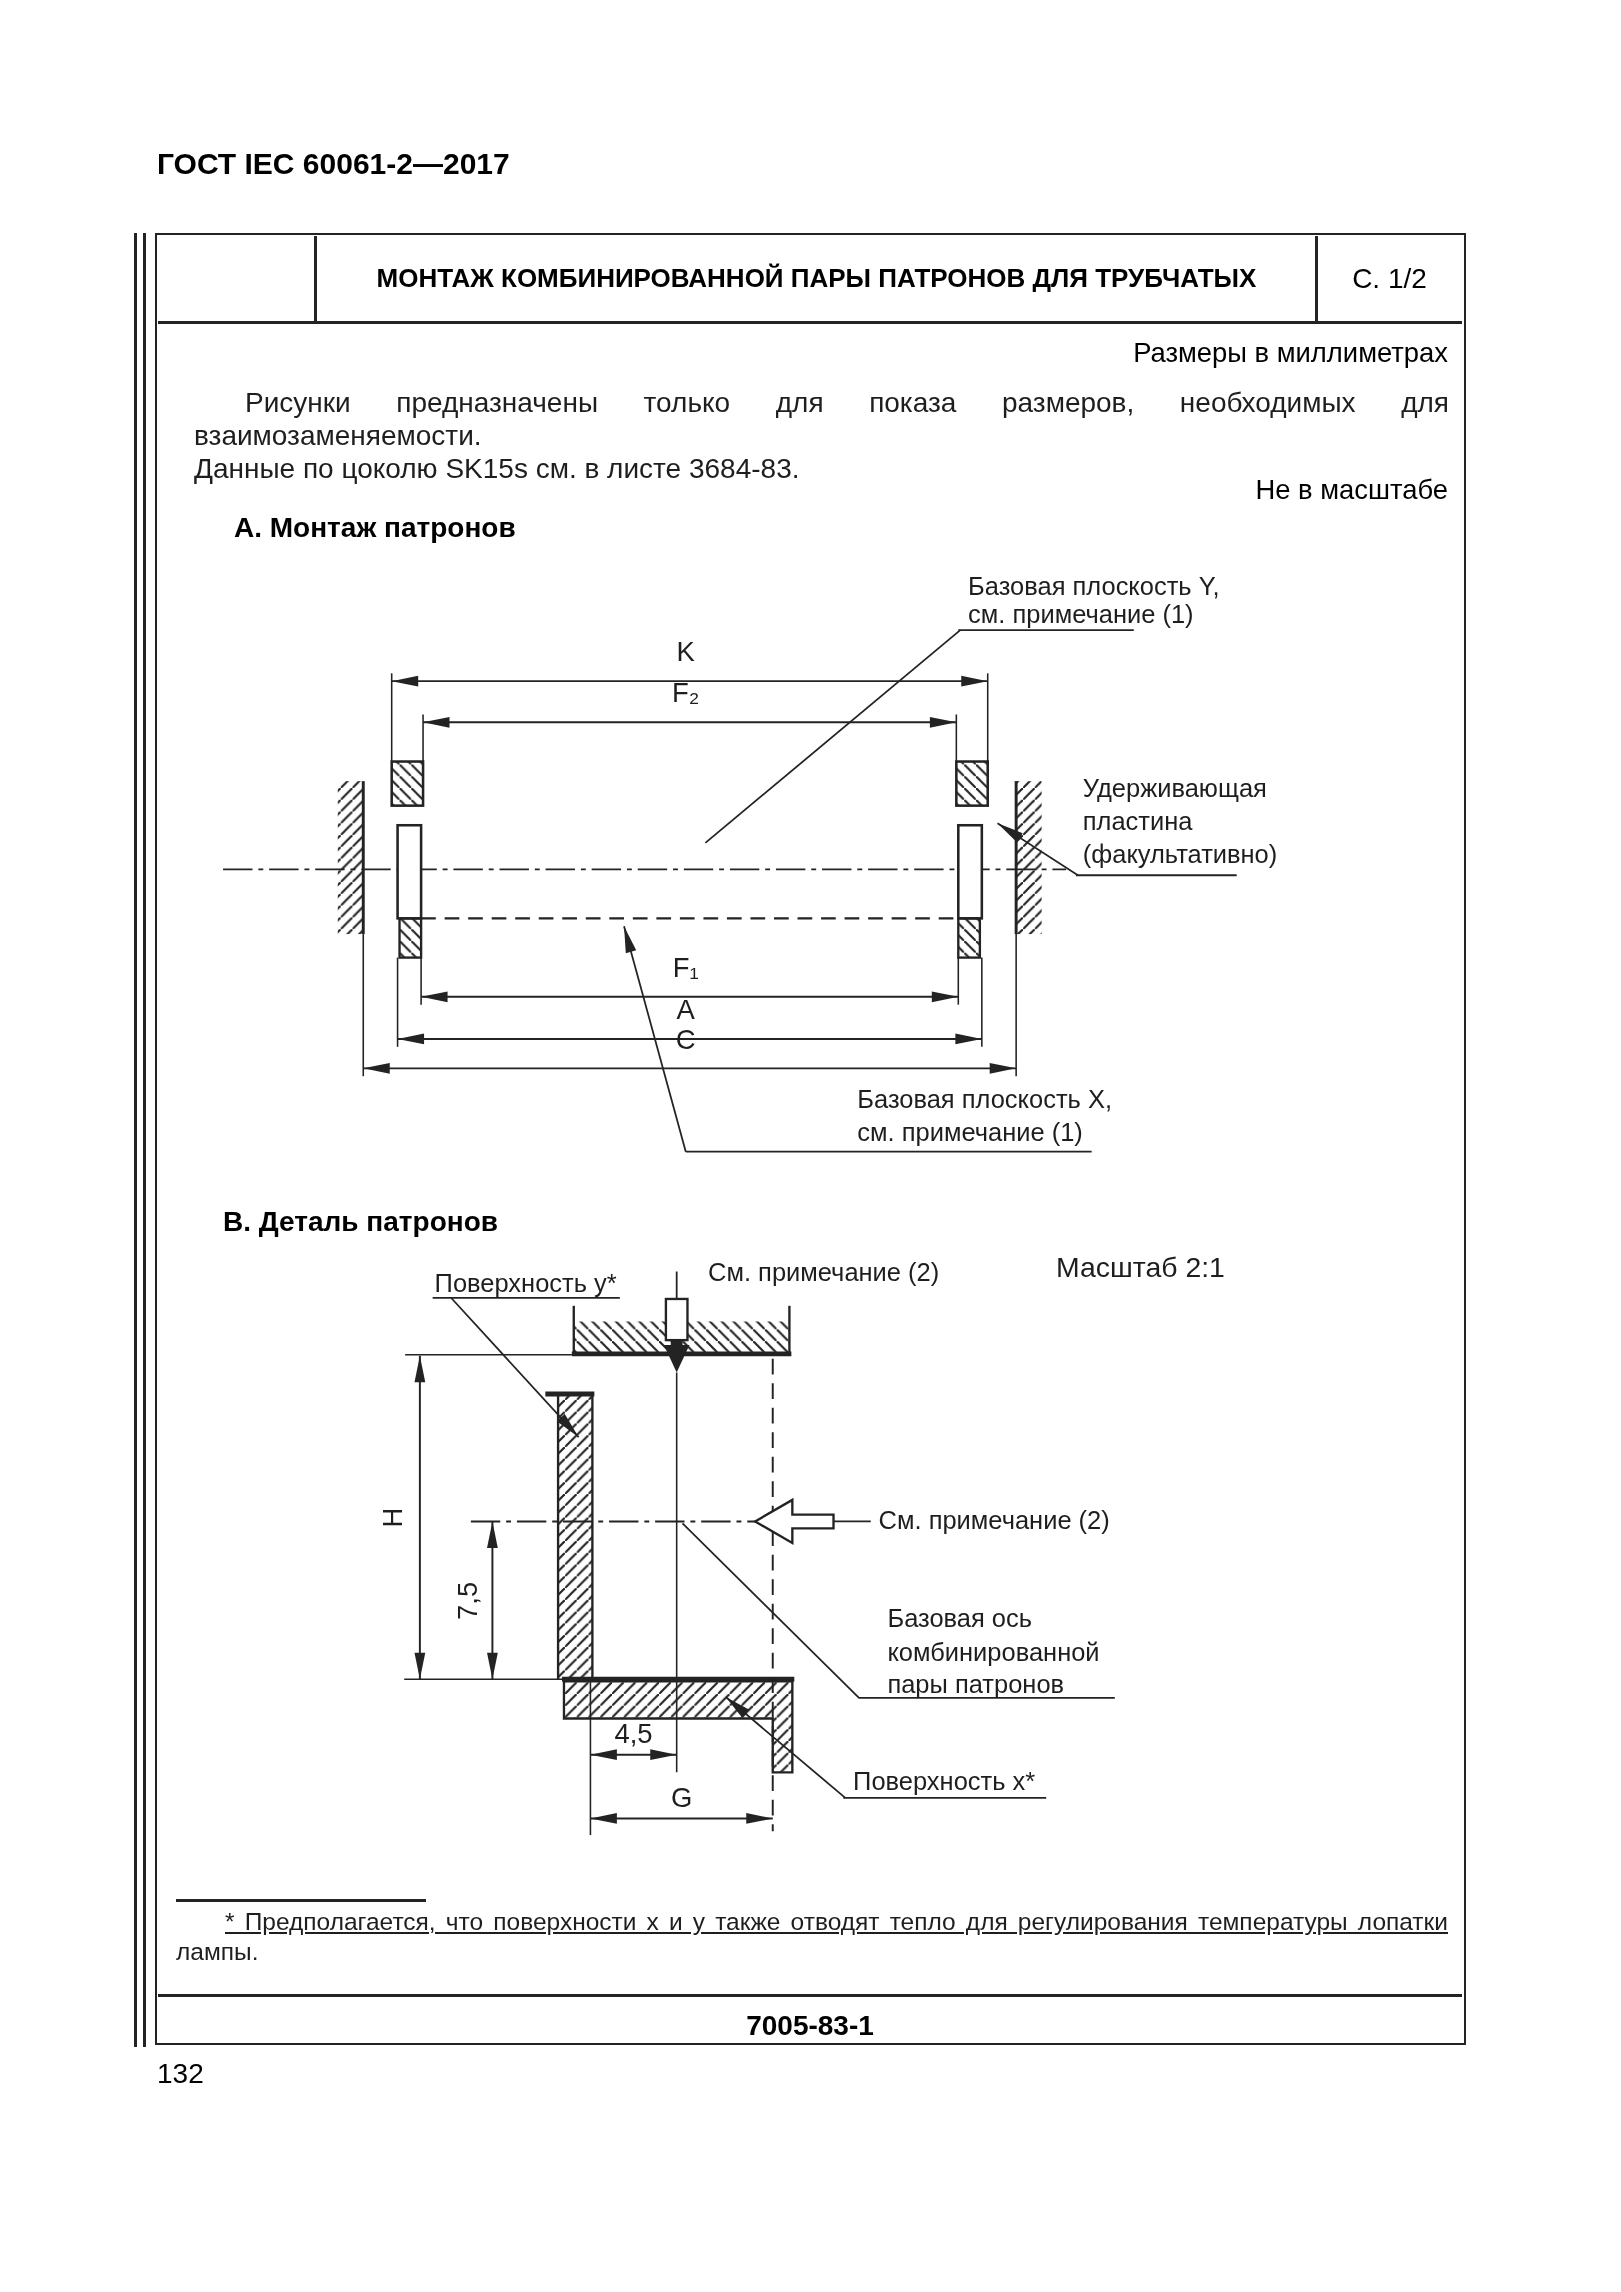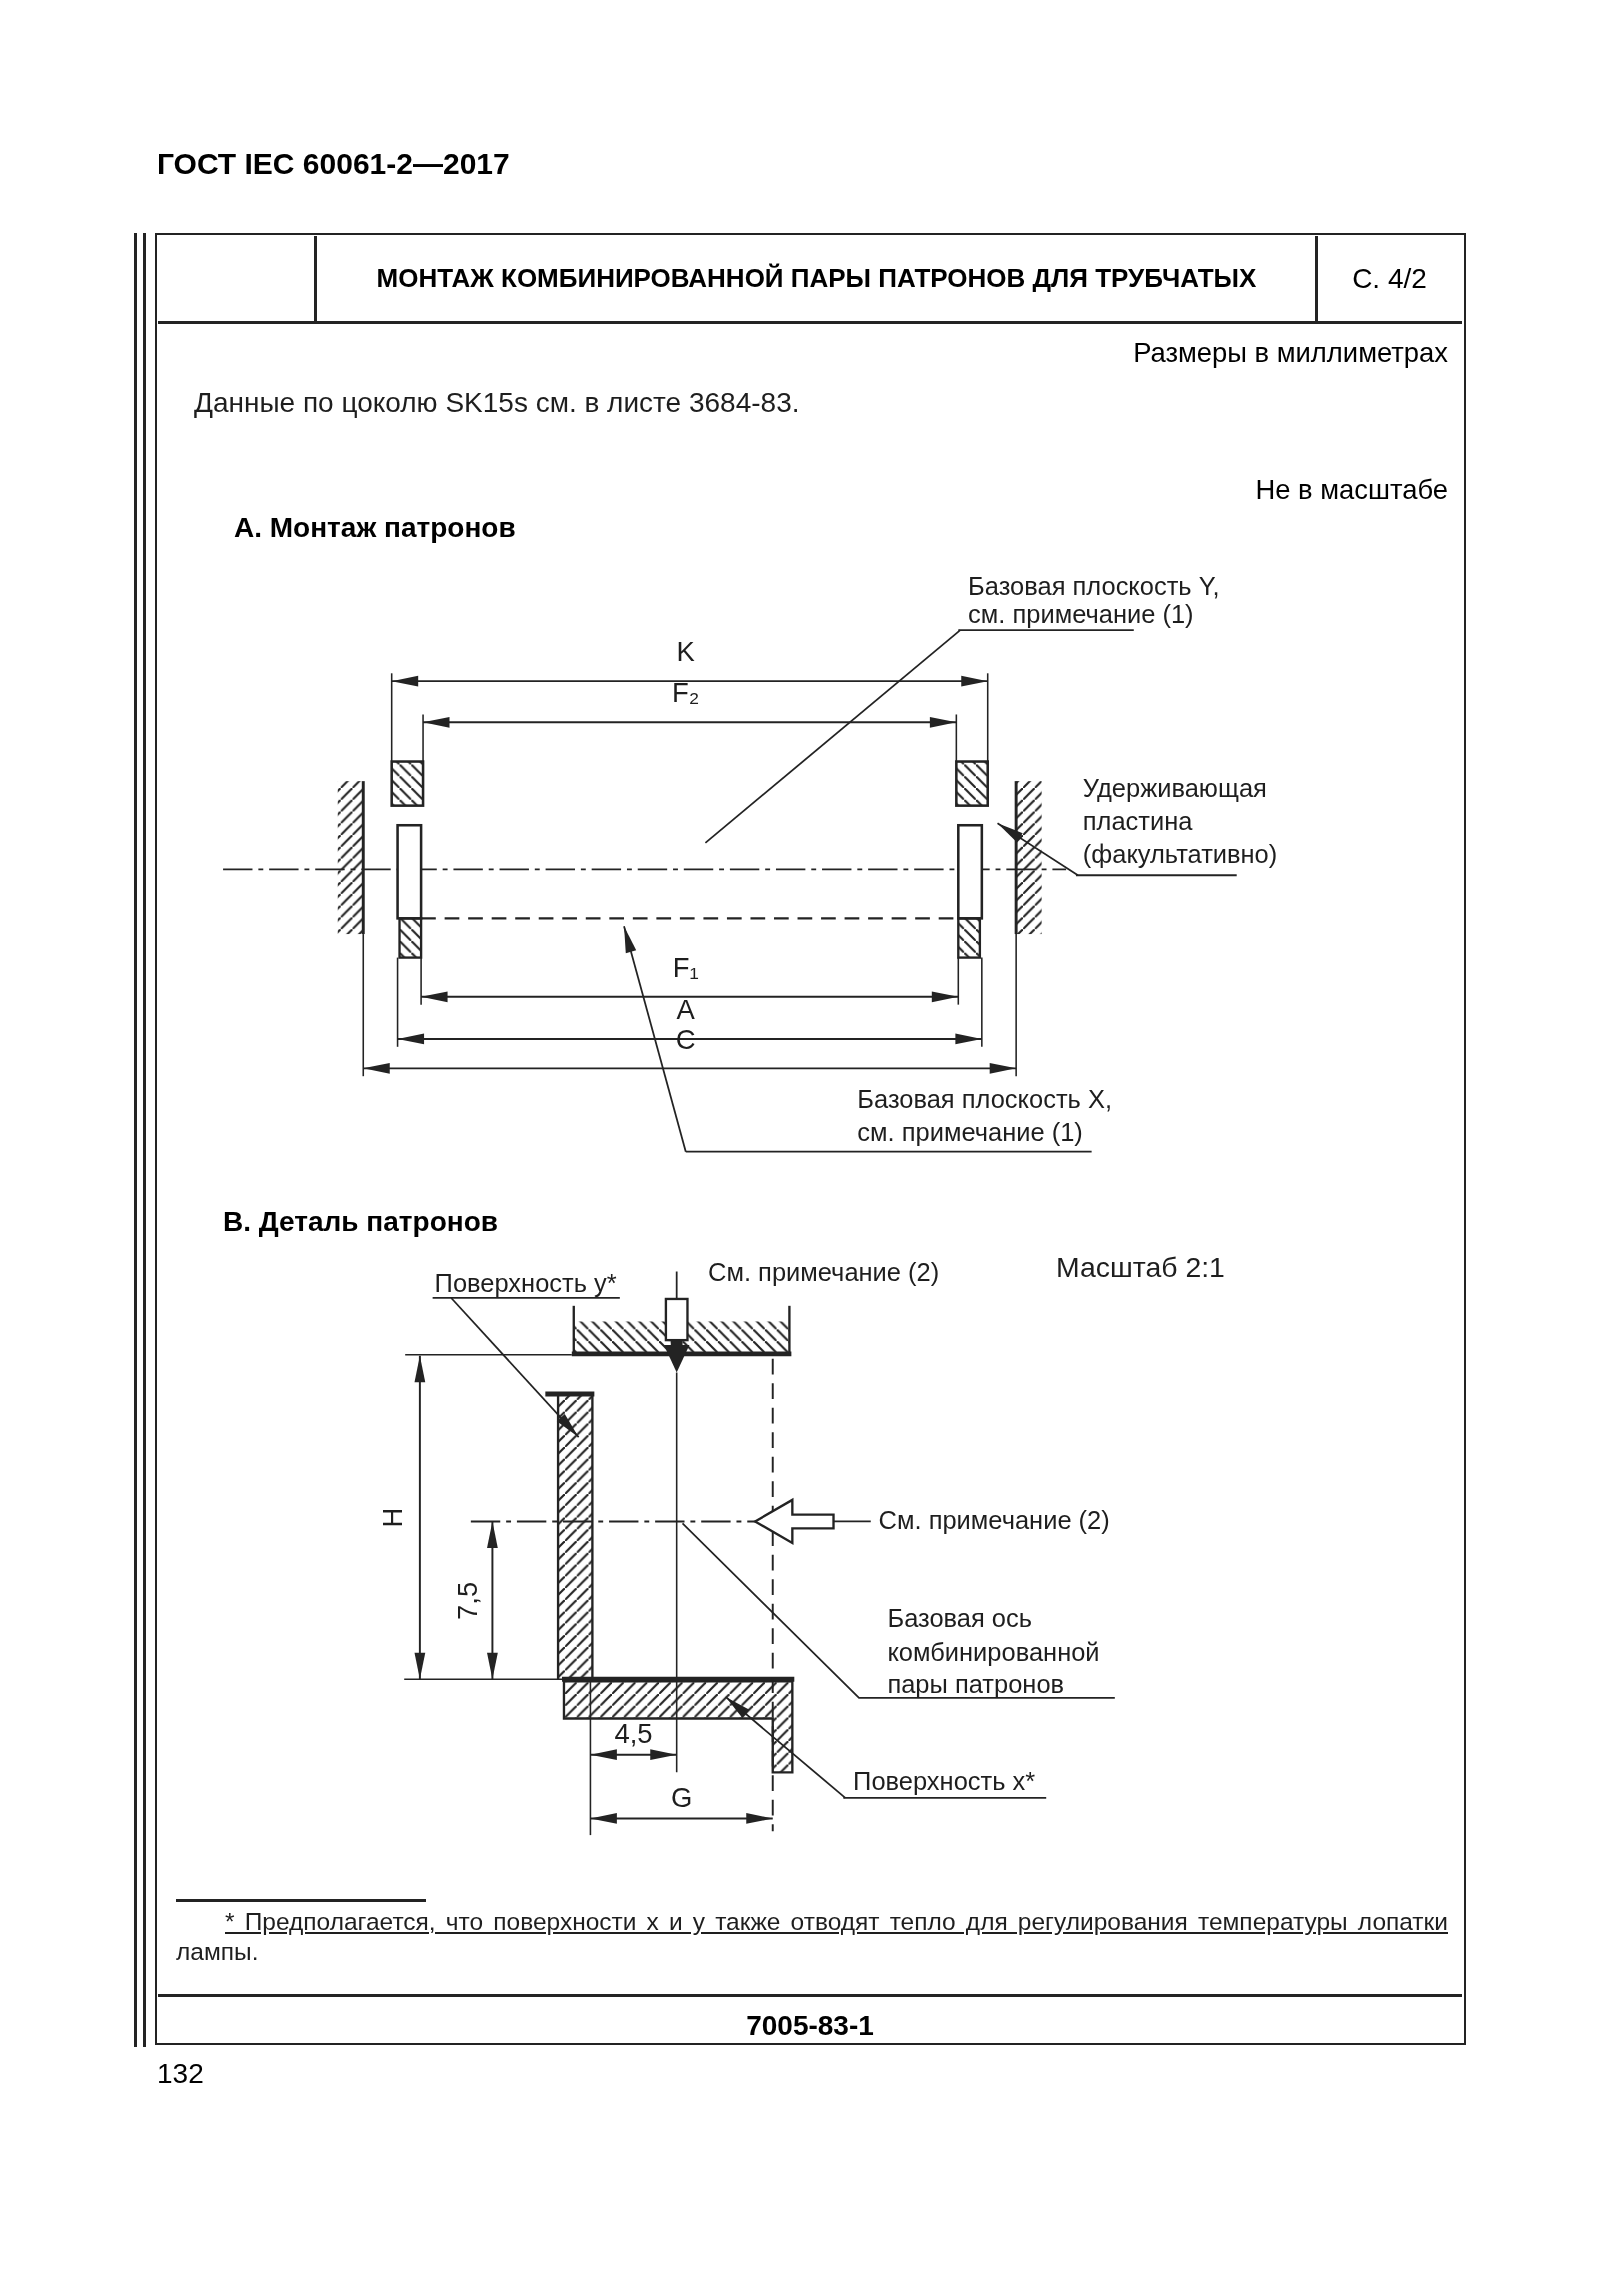--- a/index.html
+++ b/index.html
@@ -25,26 +25,27 @@
   <div class="abs" style="left:155px;top:233px;width:1307px;height:1808px;border:2.9px solid #232323;"></div>
 
   <div class="abs line" style="left:158px;top:321px;width:1304px;height:2.9px;"></div>
   <div class="abs line" style="left:314px;top:236px;width:2.9px;height:85px;"></div>
   <div class="abs line" style="left:1315px;top:236px;width:2.9px;height:85px;"></div>
 
   <div class="abs" style="left:317px;top:236px;width:999px;height:85px;display:flex;flex-direction:column;align-items:center;justify-content:center;line-height:33px;">
     <div class="txt b" style="font-size:26px;">МОНТАЖ КОМБИНИРОВАННОЙ ПАРЫ ПАТРОНОВ ДЛЯ ТРУБЧАТЫХ</div>
   </div>
   <div class="abs" style="left:1318px;top:236px;width:143px;height:85px;display:flex;align-items:center;justify-content:center;">
-    <span class="txt" style="font-size:28px;">С. 4/2</span>
+    <span class="txt" style="font-size:28px;">С. 1/2</span>
   </div>
 
   <div class="abs txt" style="right:173px;top:337px;font-size:27.4px;">Размеры в миллиметрах</div>
 
   <div class="abs" style="left:194px;top:386px;width:1255px;font-size:28px;line-height:33px;">
+    <div class="jline" style="text-indent:51px;">Рисунки предназначены только для показа размеров, необходимых для взаимозаменяемости.</div>
     <div>Данные по цоколю SK15s см. в листе 3684-83.</div>
   </div>
 
   <div class="abs txt" style="right:173px;top:474px;font-size:27.4px;">Не в масштабе</div>
 
   <div class="abs txt b" style="left:223px;top:512px;font-size:28px;margin-left:11px;">А. Монтаж патронов</div>
 
   <svg class="abs" style="left:176px;top:539px;" width="1147" height="647" viewBox="180 550 1170 660">
     <defs>
       <pattern id="hA" patternUnits="userSpaceOnUse" width="12" height="12">

